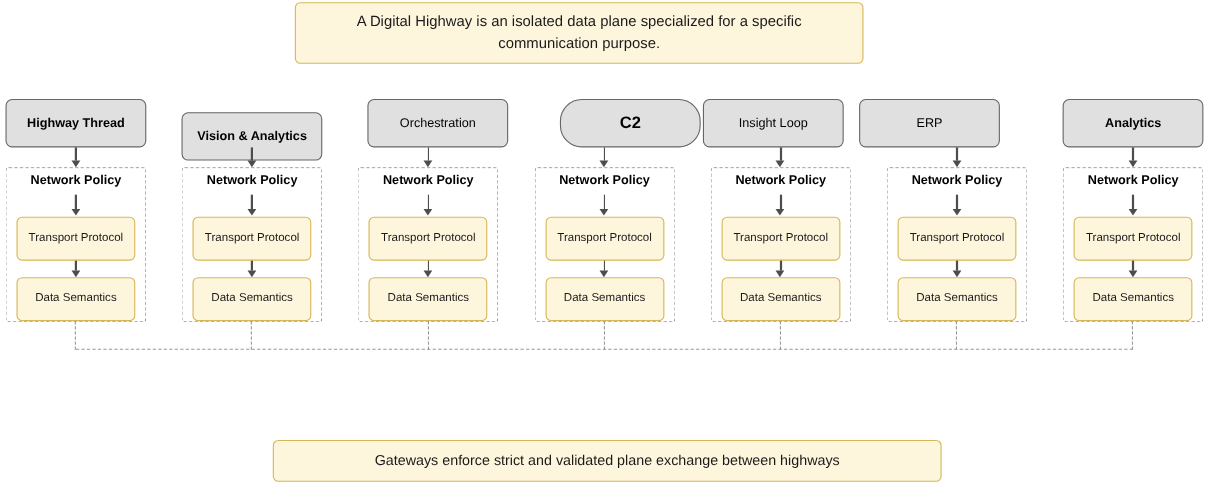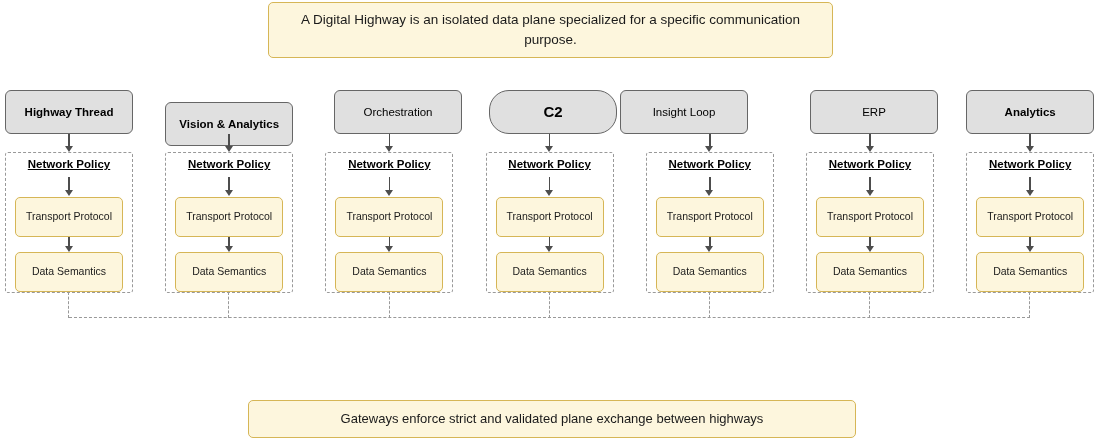--- a/index.html
+++ b/index.html
@@ -34,21 +34,21 @@
     justify-content: center;
     text-align: center;
     font-size: 13.5px;
     line-height: 1.45;
     color: #1a1a1a;
     padding: 4px 12px;
   }
   #top-caption {
     left: 268px;
     top: 2px;
-    width: 565px;
+    width: 517px;
     height: 56px;
     text-align: center;
   }
   #bottom-caption {
     left: 248px;
     top: 400px;
     width: 608px;
     height: 38px;
     font-size: 13px;
   }
@@ -106,21 +106,20 @@
     background: transparent;
   }
   .policy-title {
     position: absolute;
     top: 158px;
     width: 128px;
     text-align: center;
     font-size: 11.5px;
     font-weight: bold;
     color: #000000;
-    text-decoration: underline;
   }
 
   
   .sub-box {
     position: absolute;
     box-sizing: border-box;
     width: 108px;
     height: 40px;
     background: #fdf6dd;
     border: 1.4px solid #d6b656;
@@ -207,45 +206,45 @@
       <div class="arrow-head" style="left: 384.9px; top: 146px;"></div>
       <div class="policy-box" style="left: 325.4px;"></div>
       <div class="policy-title" style="left: 325.4px;">Network Policy</div>
       <div class="arrow-v" style="left: 388.6px; top: 177px; height: 13px;"></div>
       <div class="arrow-head" style="left: 384.9px; top: 190px;"></div>
       <div class="sub-box transport" style="left: 335.4px;">Transport Protocol</div>
       <div class="arrow-v" style="left: 388.6px; top: 237px; height: 9px;"></div>
       <div class="arrow-head" style="left: 384.9px; top: 246px;"></div>
       <div class="sub-box semantics" style="left: 335.4px;">Data Semantics</div>
       <div class="drop-stub" style="left: 388.5px;"></div>
-      <div class="hw-header big" style="left: 489px; border-radius: 20px;">C2</div>
+      <div class="hw-header big" style="left: 509px; border-radius: 20px;">C2</div>
       <div class="arrow-v" style="left: 548.8px; top: 134px; height: 12px;"></div>
       <div class="arrow-head" style="left: 545.1px; top: 146px;"></div>
       <div class="policy-box" style="left: 485.6px;"></div>
       <div class="policy-title" style="left: 485.6px;">Network Policy</div>
       <div class="arrow-v" style="left: 548.8px; top: 177px; height: 13px;"></div>
       <div class="arrow-head" style="left: 545.1px; top: 190px;"></div>
       <div class="sub-box transport" style="left: 495.6px;">Transport Protocol</div>
       <div class="arrow-v" style="left: 548.8px; top: 237px; height: 9px;"></div>
       <div class="arrow-head" style="left: 545.1px; top: 246px;"></div>
       <div class="sub-box semantics" style="left: 495.6px;">Data Semantics</div>
       <div class="drop-stub" style="left: 548.7px;"></div>
-      <div class="hw-header light" style="left: 620px;">Insight Loop</div>
+      <div class="hw-header light" style="left: 639px;">Insight Loop</div>
       <div class="arrow-v" style="left: 709px; top: 134px; height: 12px;"></div>
       <div class="arrow-head" style="left: 705.3px; top: 146px;"></div>
       <div class="policy-box" style="left: 645.8px;"></div>
       <div class="policy-title" style="left: 645.8px;">Network Policy</div>
       <div class="arrow-v" style="left: 709px; top: 177px; height: 13px;"></div>
       <div class="arrow-head" style="left: 705.3px; top: 190px;"></div>
       <div class="sub-box transport" style="left: 655.8px;">Transport Protocol</div>
       <div class="arrow-v" style="left: 709px; top: 237px; height: 9px;"></div>
       <div class="arrow-head" style="left: 705.3px; top: 246px;"></div>
       <div class="sub-box semantics" style="left: 655.8px;">Data Semantics</div>
       <div class="drop-stub" style="left: 708.9px;"></div>
-      <div class="hw-header light" style="left: 810px;">ERP</div>
+      <div class="hw-header light" style="left: 781px;">ERP</div>
       <div class="arrow-v" style="left: 869.2px; top: 134px; height: 12px;"></div>
       <div class="arrow-head" style="left: 865.5px; top: 146px;"></div>
       <div class="policy-box" style="left: 806px;"></div>
       <div class="policy-title" style="left: 806px;">Network Policy</div>
       <div class="arrow-v" style="left: 869.2px; top: 177px; height: 13px;"></div>
       <div class="arrow-head" style="left: 865.5px; top: 190px;"></div>
       <div class="sub-box transport" style="left: 816px;">Transport Protocol</div>
       <div class="arrow-v" style="left: 869.2px; top: 237px; height: 9px;"></div>
       <div class="arrow-head" style="left: 865.5px; top: 246px;"></div>
       <div class="sub-box semantics" style="left: 816px;">Data Semantics</div>

